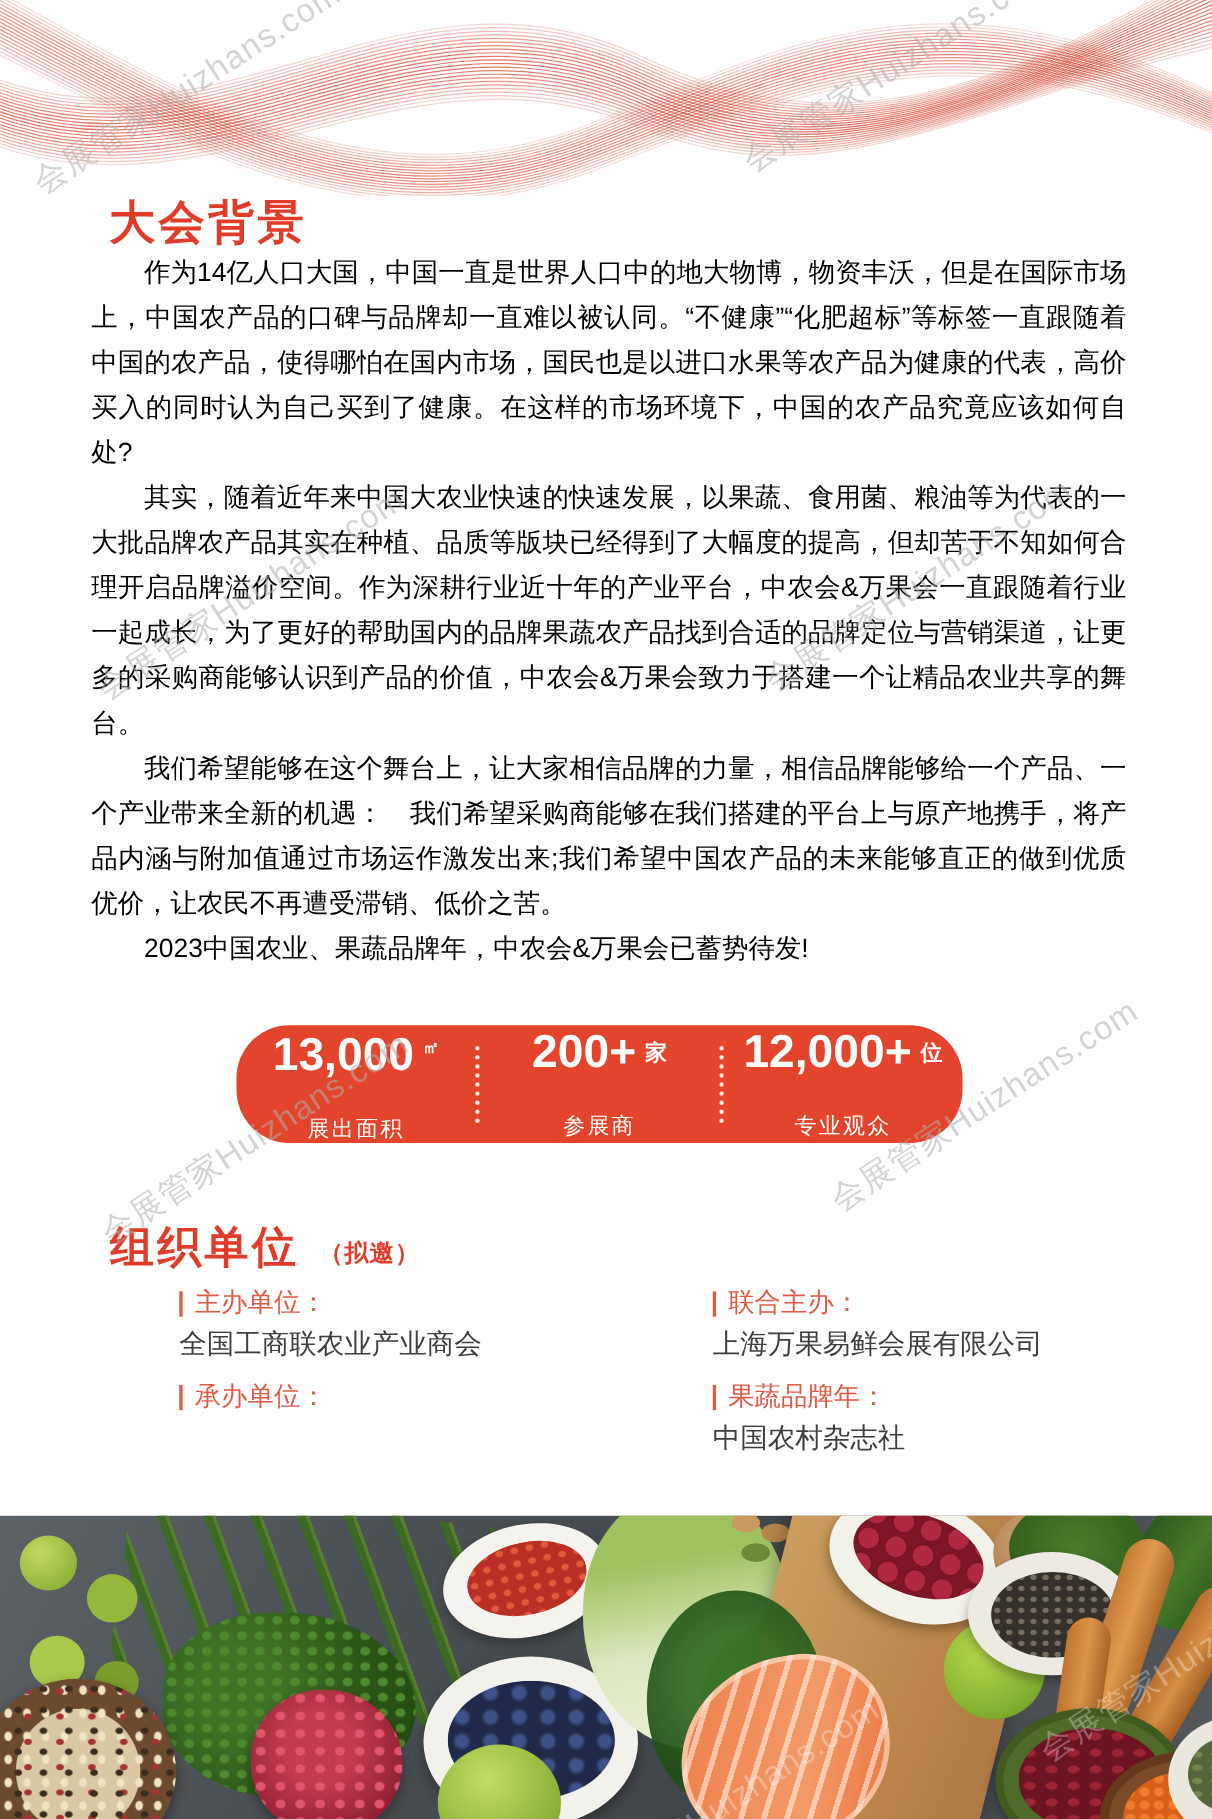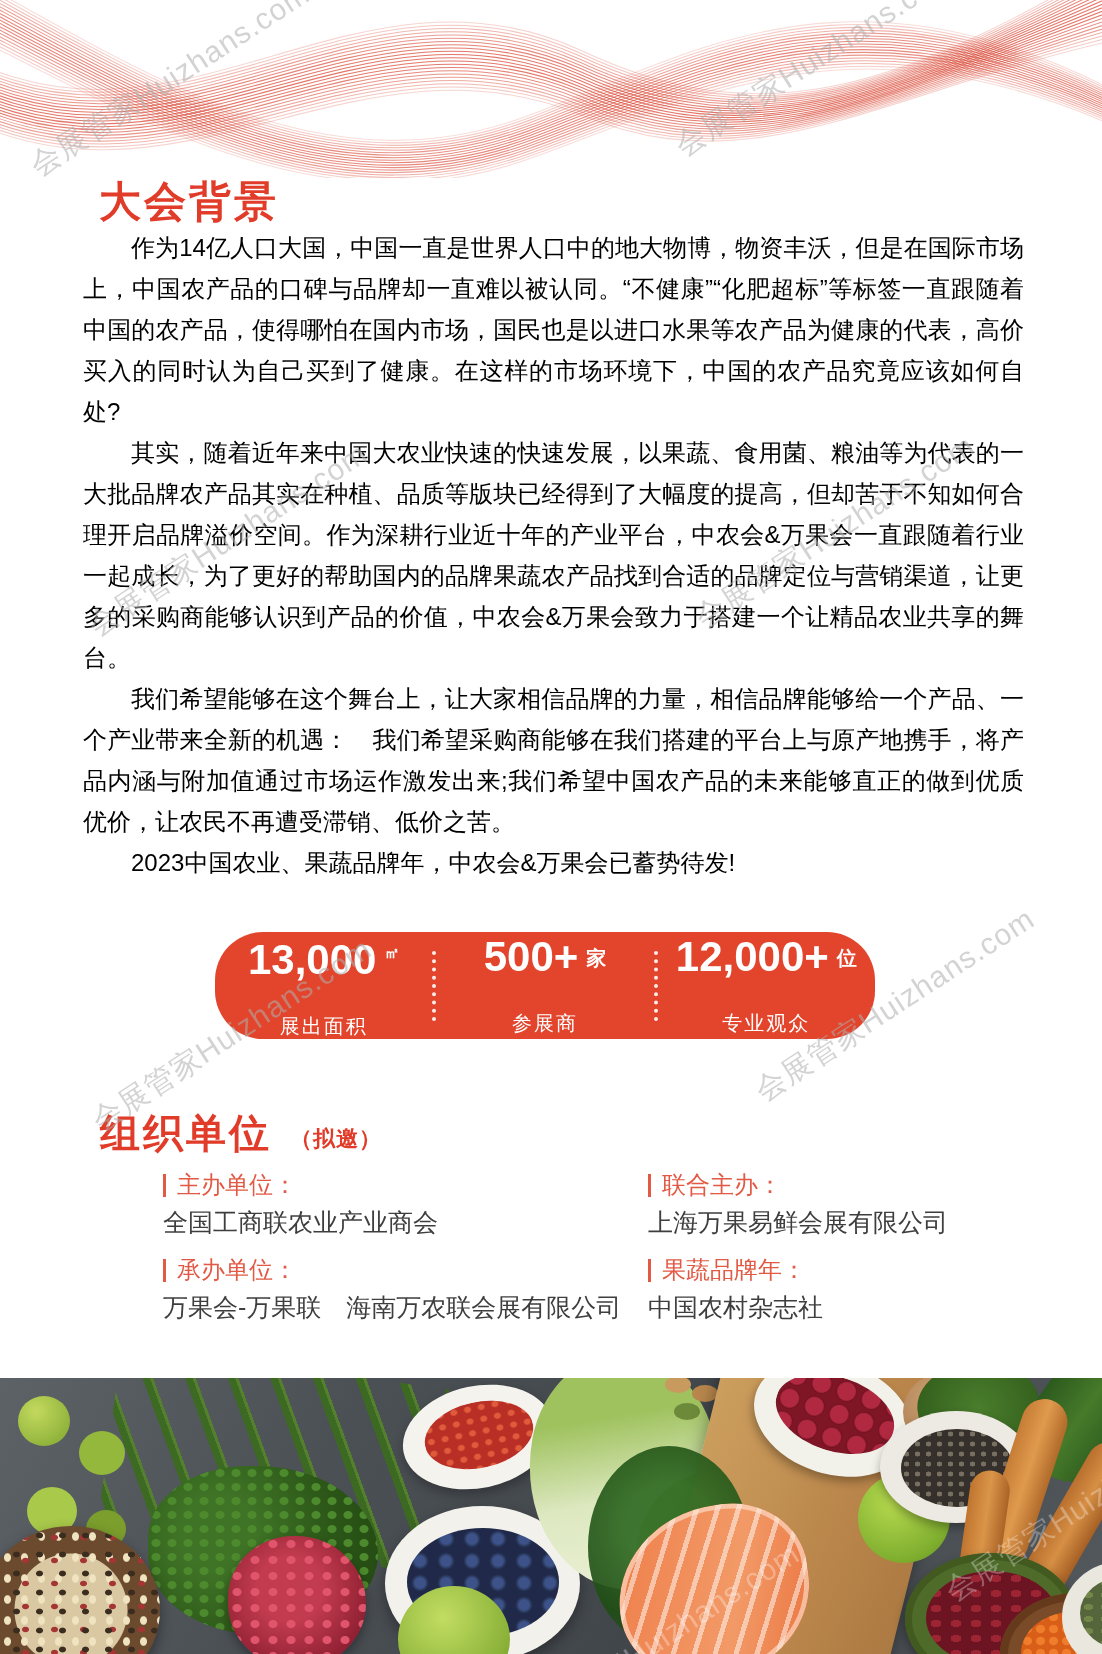--- a/index.html
+++ b/index.html
@@ -197,21 +197,21 @@
   <div class="stats-banner">
     <div class="stat">
       <div class="stat-num-row">
         <span class="stat-number">13,000</span><span class="stat-unit">㎡</span>
       </div>
       <div class="stat-label">展出面积</div>
     </div>
     <div class="stat-divider"></div>
     <div class="stat">
       <div class="stat-num-row">
-        <span class="stat-number">500+</span><span class="stat-unit">家</span>
+        <span class="stat-number">200+</span><span class="stat-unit">家</span>
       </div>
       <div class="stat-label">参展商</div>
     </div>
     <div class="stat-divider"></div>
     <div class="stat">
       <div class="stat-num-row">
         <span class="stat-number">12,000+</span><span class="stat-unit">位</span>
       </div>
       <div class="stat-label">专业观众</div>
     </div>
@@ -235,21 +235,20 @@
           <span class="org-bar"></span>
           <span>联合主办：</span>
         </div>
       <div class="org-value">上海万果易鲜会展有限公司</div>
     </div>
     <div class="org-item">
       <div class="org-label">
           <span class="org-bar"></span>
           <span>承办单位：</span>
         </div>
-      <div class="org-value">万果会-万果联　海南万农联会展有限公司</div>
     </div>
     <div class="org-item">
       <div class="org-label">
           <span class="org-bar"></span>
           <span>果蔬品牌年：</span>
         </div>
       <div class="org-value">中国农村杂志社</div>
     </div>
   </div>
 

